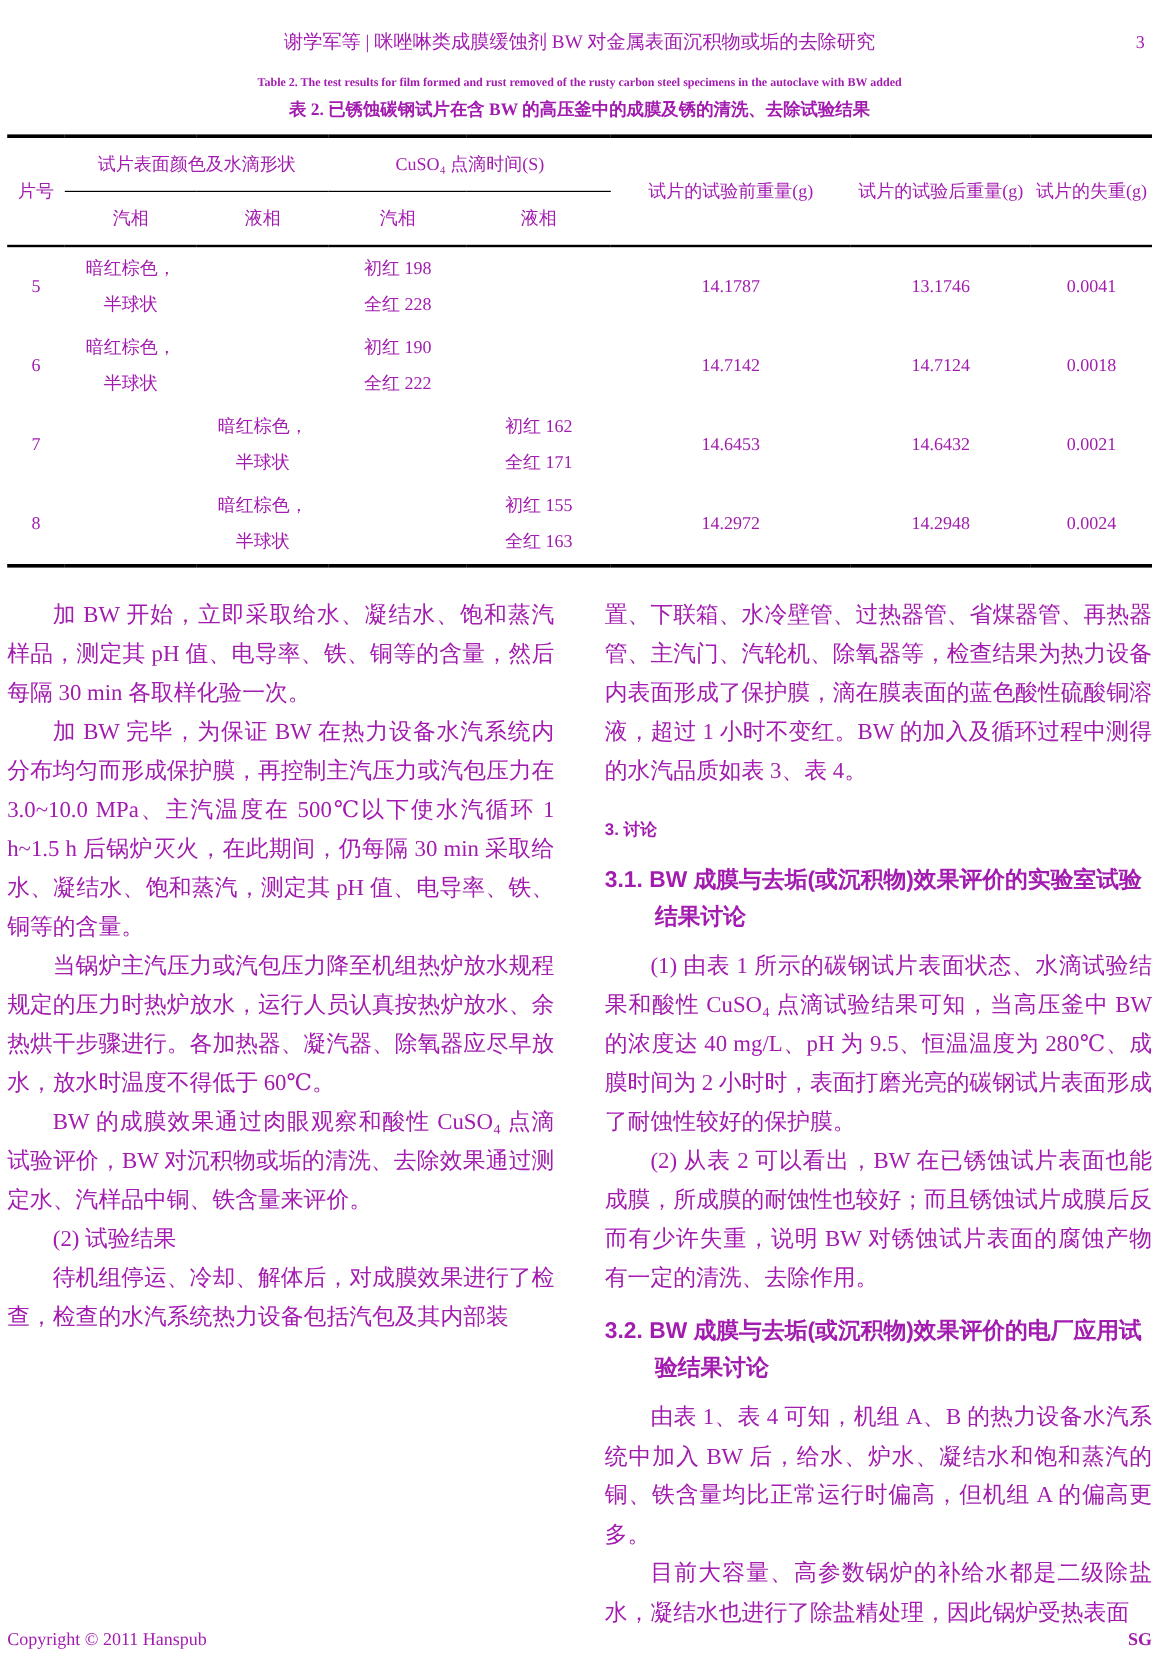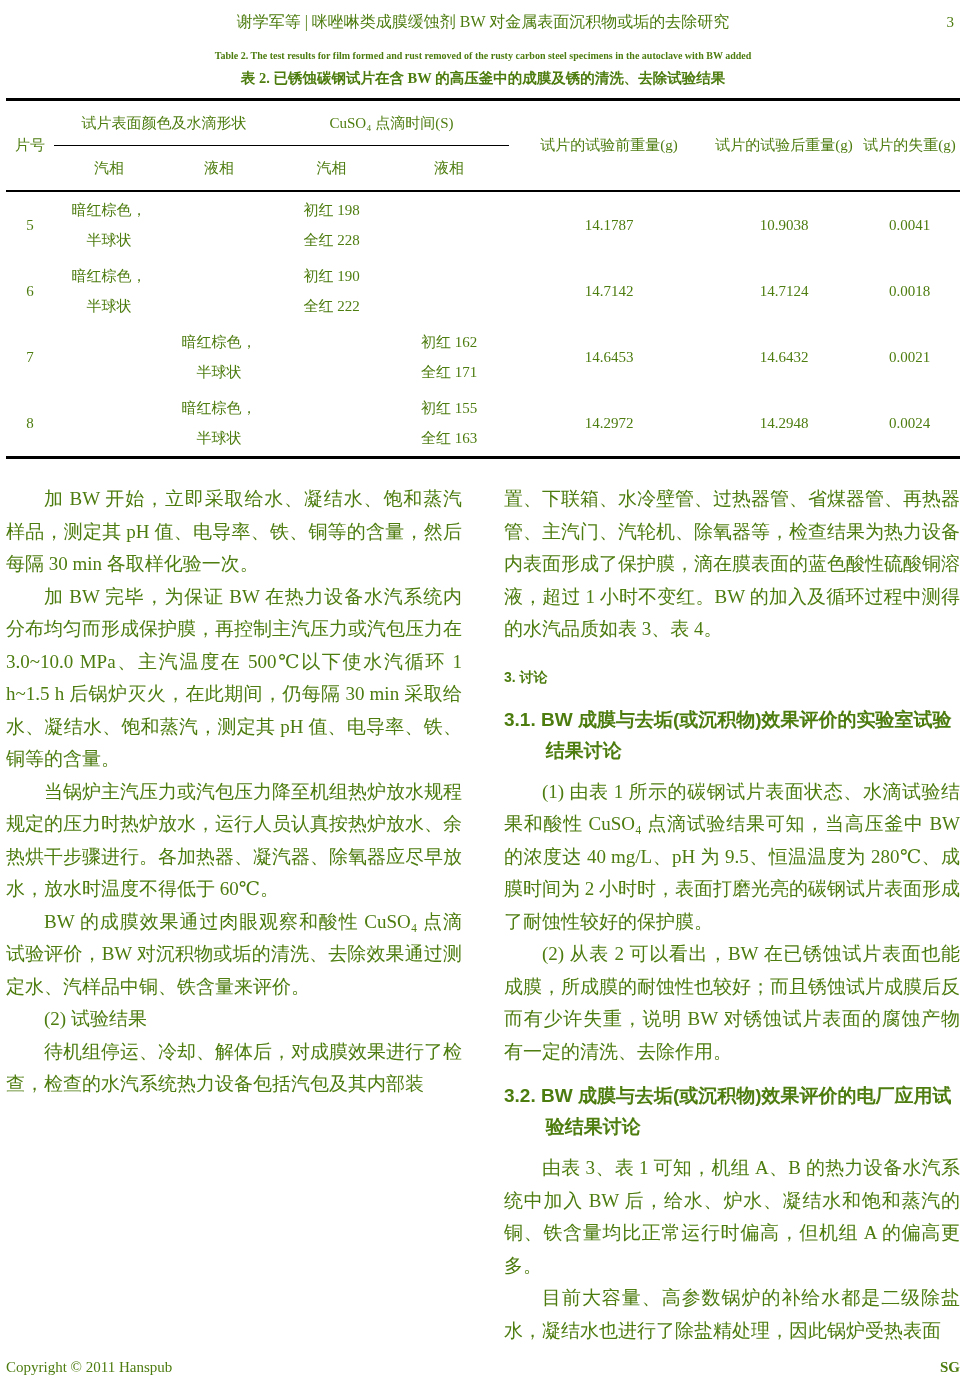--- a/index.html
+++ b/index.html
@@ -1,23 +1,23 @@
 <!DOCTYPE html>
 <html lang="zh"><head>
 <meta charset="utf-8">
 <style>
   html,body{margin:0;padding:0;background:#ffffff;}
   .page{
     position:relative;
     width:966px;height:1386px;
     background:#ffffff;
-    color:#4d7c0f;
+    color:#a21caf;
     font-family:"Liberation Serif","DejaVu Serif",serif;
     box-sizing:border-box;
-    padding:12px 6px 0 6px;
+    padding:26px 6px 0 6px;
     overflow:hidden;
   }
   
   .running-head{position:relative;text-align:center;font-size:16px;line-height:20px;}
   .page-number{position:absolute;right:6px;top:0;font-size:15px;}
   
   .captions{margin-top:14px;text-align:center;}
   .caption-en{font-size:10px;font-weight:bold;line-height:19px;}
   .caption-zh{font-size:14.5px;font-weight:bold;line-height:19px;margin-top:4px;}
   
@@ -113,21 +113,21 @@
         </td>
         <td class="two-line">
           <div>初红 198</div>
           <div>全红 228</div>
         </td>
         <td class="two-line">
           <div></div>
           <div></div>
         </td>
         <td>14.1787</td>
-        <td>10.9038</td>
+        <td>13.1746</td>
         <td>0.0041</td>
       </tr>
       <tr class="data-row">
         <td>6</td>
         <td class="two-line">
           <div>暗红棕色，</div>
           <div>半球状</div>
         </td>
         <td class="two-line">
           <div></div>
@@ -201,21 +201,21 @@
       <p class="body indent">(2) 试验结果</p>
       <p class="body indent">待机组停运、冷却、解体后，对成膜效果进行了检查，检查的水汽系统热力设备包括汽包及其内部装</p>
     </div>
     <div class="col col-right">
       <p class="body">置、下联箱、水冷壁管、过热器管、省煤器管、再热器管、主汽门、汽轮机、除氧器等，检查结果为热力设备内表面形成了保护膜，滴在膜表面的蓝色酸性硫酸铜溶液，超过 1 小时不变红。BW 的加入及循环过程中测得的水汽品质如表 3、表 4。</p>
       <div class="h1">3. 讨论</div>
       <div class="h2">3.1. BW 成膜与去垢(或沉积物)效果评价的实验室试验结果讨论</div>
       <p class="body indent">(1) 由表 1 所示的碳钢试片表面状态、水滴试验结果和酸性 CuSO₄ 点滴试验结果可知，当高压釜中 BW 的浓度达 40 mg/L、pH 为 9.5、恒温温度为 280℃、成膜时间为 2 小时时，表面打磨光亮的碳钢试片表面形成了耐蚀性较好的保护膜。</p>
       <p class="body indent">(2) 从表 2 可以看出，BW 在已锈蚀试片表面也能成膜，所成膜的耐蚀性也较好；而且锈蚀试片成膜后反而有少许失重，说明 BW 对锈蚀试片表面的腐蚀产物有一定的清洗、去除作用。</p>
       <div class="h2">3.2. BW 成膜与去垢(或沉积物)效果评价的电厂应用试验结果讨论</div>
-      <p class="body indent">由表 3、表 1 可知，机组 A、B 的热力设备水汽系统中加入 BW 后，给水、炉水、凝结水和饱和蒸汽的铜、铁含量均比正常运行时偏高，但机组 A 的偏高更多。</p>
+      <p class="body indent">由表 1、表 4 可知，机组 A、B 的热力设备水汽系统中加入 BW 后，给水、炉水、凝结水和饱和蒸汽的铜、铁含量均比正常运行时偏高，但机组 A 的偏高更多。</p>
       <p class="body indent">目前大容量、高参数锅炉的补给水都是二级除盐水，凝结水也进行了除盐精处理，因此锅炉受热表面</p>
     </div>
   </div>
 
   <div class="footer">
     <span>Copyright © 2011 Hanspub</span>
     <span class="journal-code">SG</span>
   </div>
 
 </div>

